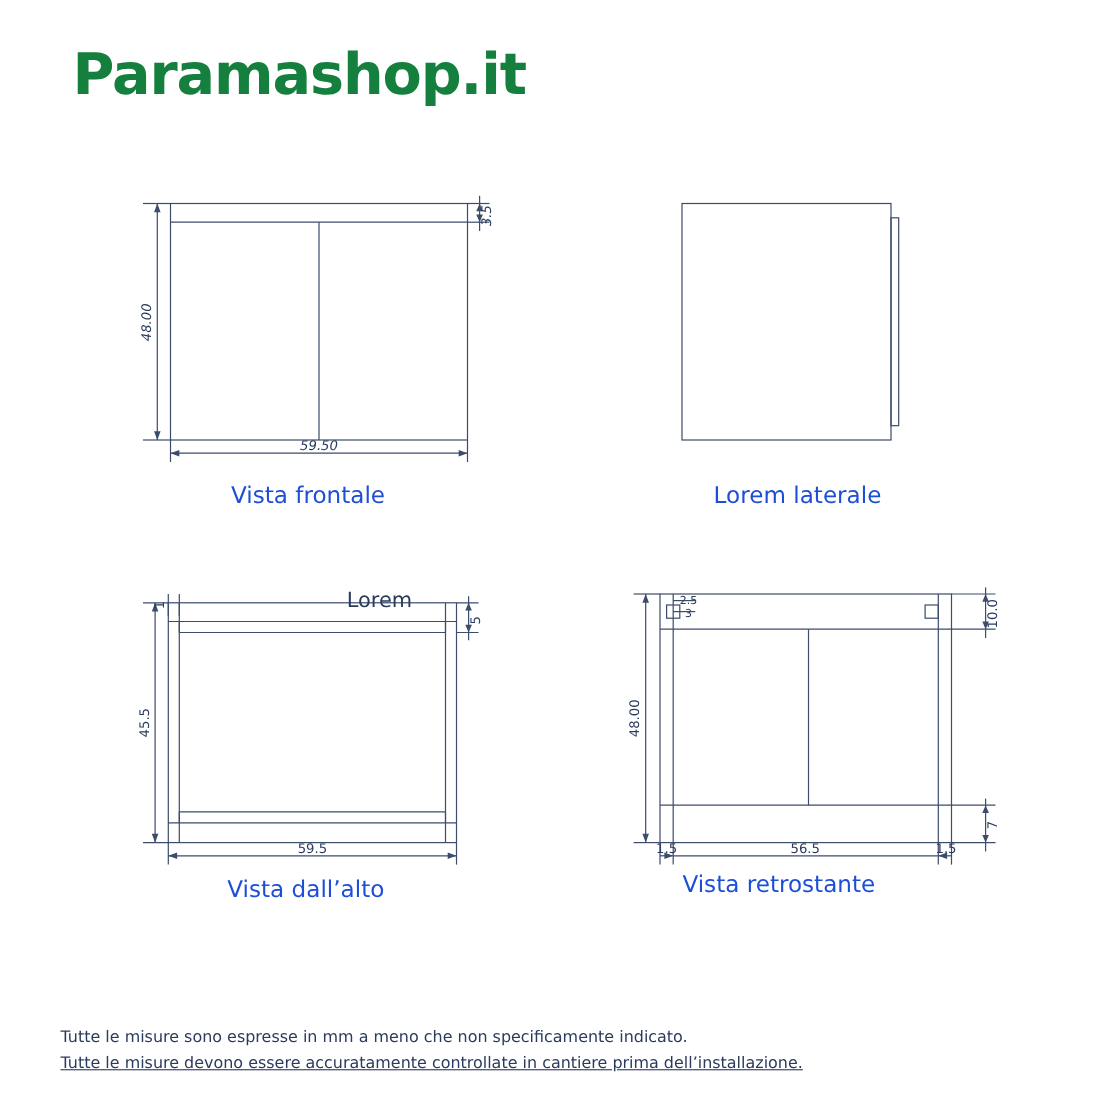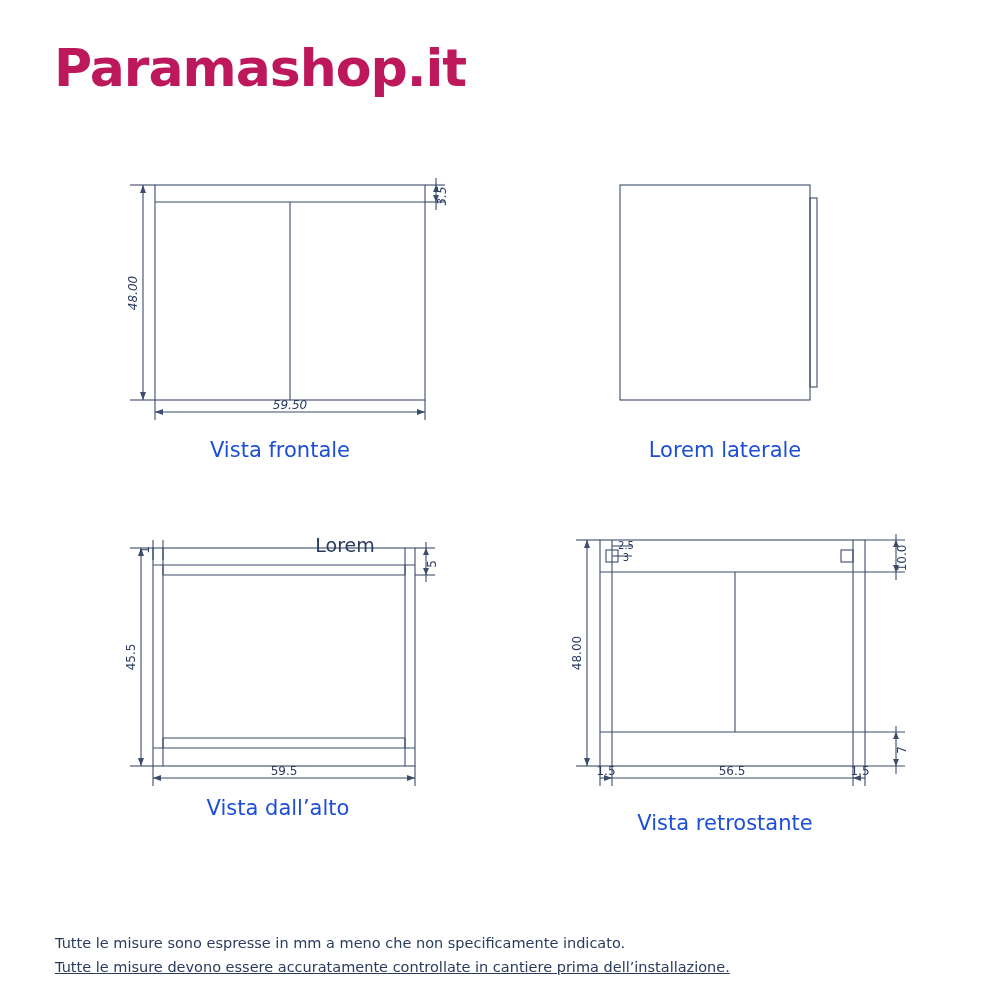--- a/index.html
+++ b/index.html
@@ -6,25 +6,25 @@
   body{
     width:1000px;height:1000px;
     background:#ffffff;
     font-family:"DejaVu Sans", sans-serif;
     color:#2a3b5e;
     position:relative;
     overflow:hidden;
   }
   .brand{
     position:absolute;
-    left:54px; top:38px;
+    left:66px; top:38px;
     font-size:52px;
     font-weight:bold;
     letter-spacing:-1px;
-    color:#be185d;
+    color:#15803d;
     font-family:"DejaVu Sans", sans-serif;
   }
   .view{
     position:absolute;
   }
   .caption{
     position:absolute;
     font-size:21px;
     color:#1d4ed8;
     text-align:center;
@@ -212,16 +212,16 @@
     <text class="dimtxt" x="21" y="133" transform="rotate(-90 21,133)" text-anchor="middle">48.00</text>
     <text class="dimtxt" x="346" y="38" transform="rotate(-90 346,38)" text-anchor="middle">10.0</text>
     <text class="dimtxt" x="346" y="230" transform="rotate(-90 346,230)" text-anchor="middle">7</text>
     <text class="dimtxt" x="46" y="255" text-anchor="middle">1.5</text>
     <text class="dimtxt" x="172" y="255" text-anchor="middle">56.5</text>
     <text class="dimtxt" x="300" y="255" text-anchor="middle">1.5</text>
     <text class="dimtxt" x="66" y="29" text-anchor="middle" style="font-size:10px">2.5</text>
     <text class="dimtxt" x="66" y="41" text-anchor="middle" style="font-size:10px">3</text>
   </svg>
 </div>
-<div class="caption" style="left:515px; top:792px;margin-top:19px;">Vista retrostante</div>
+<div class="caption" style="left:498px; top:792px;">Vista retrostante</div>
 
 <div class="note" style="top:935px;text-align:center;">Tutte le misure sono espresse in mm a meno che non specificamente indicato.</div>
 <div class="note" style="top:959px;text-decoration:underline;">Tutte le misure devono essere accuratamente controllate in cantiere prima dell’installazione.</div>
 
 </body></html>

